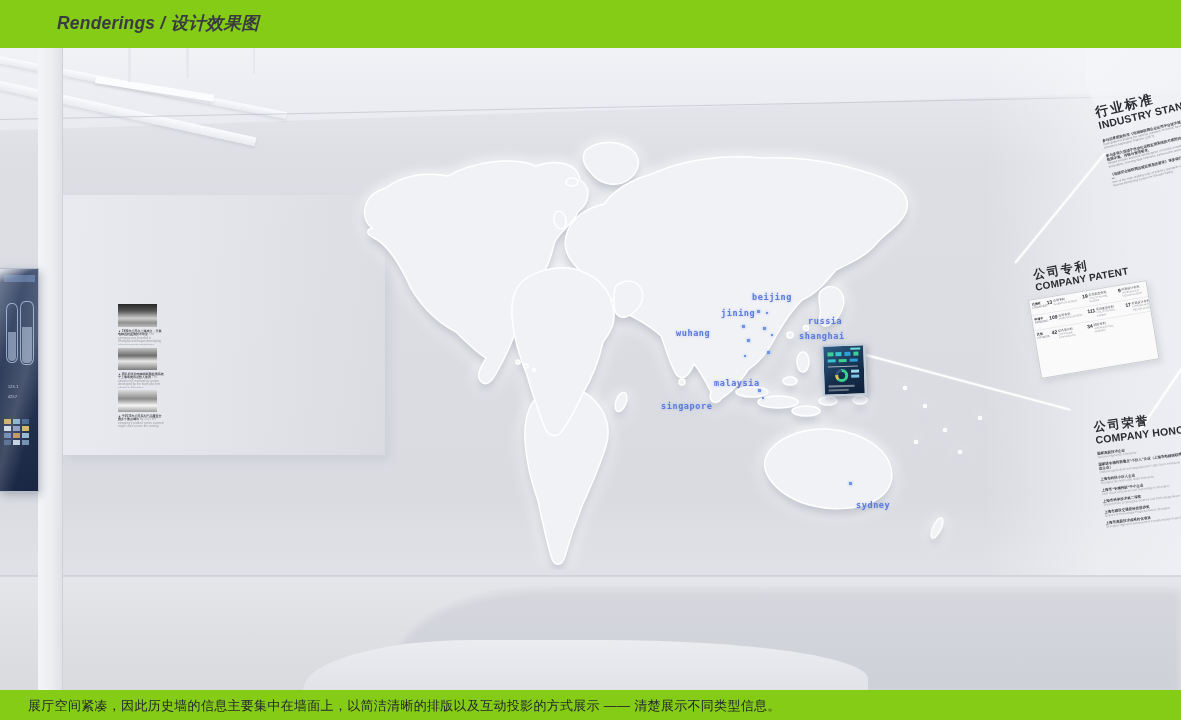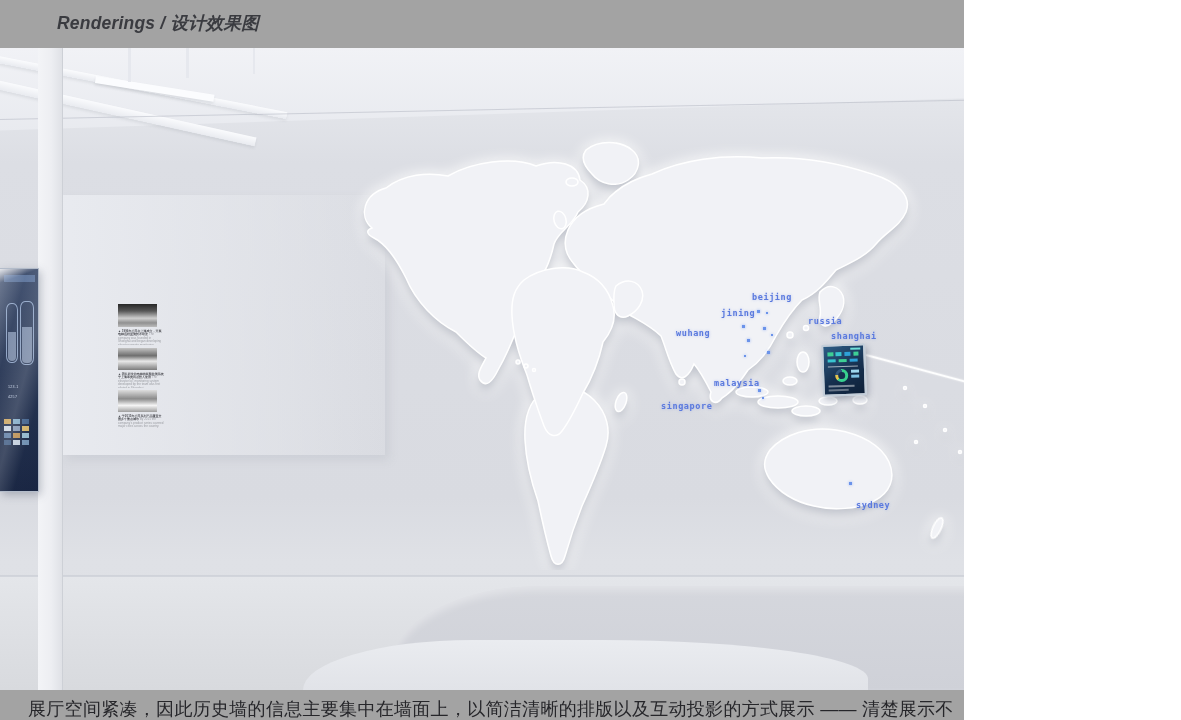--- a/index.html
+++ b/index.html
@@ -1,18 +1,18 @@
 <!DOCTYPE html>
 <html><head>
 <meta charset="utf-8">
 <style>
   html,body{margin:0;padding:0;}
   body{width:1181px;height:720px;font-family:"Liberation Sans",sans-serif;background:#ffffff;position:relative;overflow:hidden;}
   .abs{position:absolute;}
-  #stage{position:absolute;left:0;top:0;width:964px;height:720px;background:#a3a3a3;overflow:hidden;}
+  #stage{position:absolute;left:0;top:0;width:1181px;height:720px;background:#84cc16;overflow:hidden;}
   
   .hdr-title{left:57px;top:11px;font-size:17.5px;font-style:italic;font-weight:600;color:#3a3b40;letter-spacing:.2px;}
   
   #vp{left:0;top:48px;width:1181px;height:642px;overflow:hidden;
       background:linear-gradient(180deg,#edeff3 0%,#e3e5ea 9%,#dcdee4 18%,#d9dbe1 70%,#dfe1e6 80%,#dcdee3 100%);}
   .ceiling{left:0;top:0;width:1181px;height:86px;background:linear-gradient(180deg,#f1f2f6,#e8eaef);
       clip-path:polygon(0 0,100% 0,100% 50%,0 96%);}
   .wallline{left:0;top:71px;width:1181px;height:1px;background:rgba(180,184,194,.55);transform:rotate(-1.15deg);transform-origin:0 0;}
   .rail{background:linear-gradient(180deg,#fafbfd,#e9ebf0);box-shadow:0 2px 3px rgba(90,95,110,.12);transform-origin:0 0;}
   .pipe{background:#e6e8ee;}
@@ -63,21 +63,21 @@
   .phead{width:30px;flex:none;font-size:6px;font-weight:bold;color:#3c3d42;line-height:6.5px;}
   .pitem{margin-right:7px;display:flex;}
   .pnum{font-size:10px;font-weight:bold;color:#2c2d32;margin-right:2px;line-height:10px;}
   .plab{width:52px;}
   .plab .lcn{font-size:6px;color:#4c4d53;line-height:6.5px;}
   .plab .len{font-size:5px;color:#9a9ca2;line-height:5.5px;}
   .hitem{margin-bottom:7px;}
   .hitem .hcn{font-size:7px;font-weight:bold;color:#45464c;line-height:8px;}
   .hitem .hen{font-size:6px;color:#95979e;line-height:7px;}
   
-  .footer-cap{left:28px;top:697px;font-size:18px;color:#26262a;letter-spacing:.3px;}
+  .footer-cap{left:28px;top:697px;font-size:13px;color:#26262a;letter-spacing:.3px;}
 </style>
 </head>
 <body>
 
 <div id="stage">
 
   <div class="abs hdr-title">Renderings / 设计效果图</div>
 
   <div class="abs" id="vp">
 
@@ -151,21 +151,21 @@
       <div class="capin"><b>▲ 团队研发的电梯物联网监测系统于上海率先试点投入使用</b> <span>The elevator IoT monitoring system developed by the team was first piloted in Shanghai.</span></div>
     </div>
     <div class="abs photo ph3" style="top:342px;height:22px;"></div>
     <div class="abs cap" style="top:366px;height:16px;">
       <div class="capin"><b>▲ 于2015年公司系列产品覆盖全国多个重点城市</b> <span>By 2015 the company's product series covered major cities across the country.</span></div>
     </div>
 
     <div class="city" style="left:752px;top:244px;">beijing</div>
     <div class="city" style="left:721px;top:260px;">jining</div>
     <div class="city" style="left:808px;top:268px;">russia</div>
-    <div class="city" style="left:831px;top:283px;">shanghai</div>
+    <div class="city" style="left:799px;top:283px;">shanghai</div>
     <div class="city" style="left:676px;top:280px;">wuhang</div>
     <div class="city" style="left:714px;top:330px;">malaysia</div>
     <div class="city" style="left:661px;top:353px;">singapore</div>
     <div class="city" style="left:856px;top:452px;">sydney</div>
     <span class="cdot" style="left:757px;top:262px;width:3px;height:3px;"></span>
     <span class="cdot" style="left:766px;top:264px;width:2px;height:2px;"></span>
     <span class="cdot" style="left:742px;top:277px;width:3px;height:3px;"></span>
     <span class="cdot" style="left:763px;top:279px;width:3px;height:3px;"></span>
     <span class="cdot" style="left:747px;top:291px;width:3px;height:3px;"></span>
     <span class="cdot" style="left:771px;top:286px;width:2px;height:2px;"></span>

